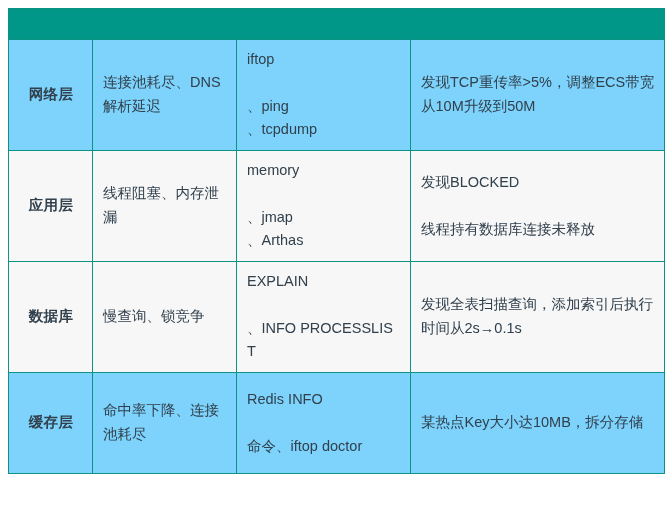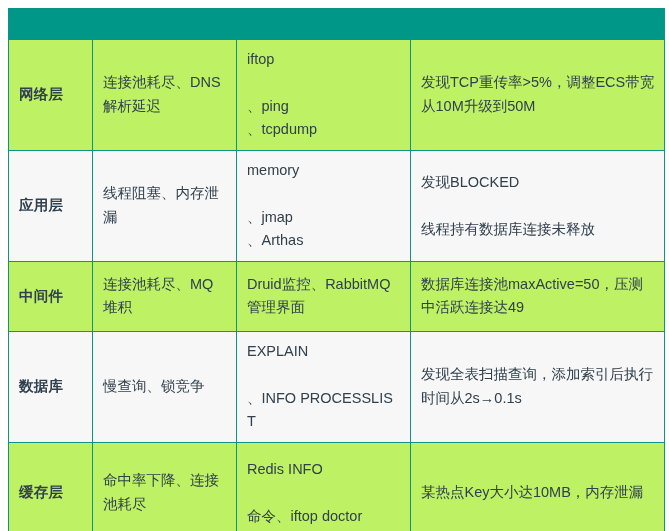--- a/index.html
+++ b/index.html
@@ -64,28 +64,28 @@
     vertical-align: middle;
     padding: 8px 9px 8px 10px;
     box-sizing: border-box;
     color: #31404d;
     font-size: 14.5px;
     line-height: 1.62;
     word-break: break-all;
     overflow-wrap: anywhere;
   }
 
-  tbody tr.row-odd  > td { background: #bef264; }
+  tbody tr.row-odd  > td { background: #7dd3fc; }
   tbody tr.row-even > td { background: #f7f7f7; }
 
   td.cell-layer {
     font-weight: bold;
     color: #2b2b2b;
     font-size: 15px;
-    text-align: left;
+    text-align: center;
     padding-left: 14px;
     letter-spacing: 0.3px;
   }
 
   td.cell-symptom,
   td.cell-tools,
   td.cell-finding {
     color: #33404b;
   }
 
@@ -157,34 +157,20 @@
 、jmap
 、Arthas</span>
           </td>
           <td class="cell-finding">
             <span class="cell-text">发现BLOCKED
 
 线程持有数据库连接未释放</span>
           </td>
         </tr>
 
-        <tr class="data-row row-odd r3">
-          <td class="cell-layer">
-            <span class="cell-text">中间件</span>
-          </td>
-          <td class="cell-symptom">
-            <span class="cell-text">连接池耗尽、MQ堆积</span>
-          </td>
-          <td class="cell-tools">
-            <span class="cell-text">Druid监控、RabbitMQ管理界面</span>
-          </td>
-          <td class="cell-finding">
-            <span class="cell-text">数据库连接池maxActive=50，压测中活跃连接达49</span>
-          </td>
-        </tr>
 
         <tr class="data-row row-even r4">
           <td class="cell-layer">
             <span class="cell-text">数据库</span>
           </td>
           <td class="cell-symptom">
             <span class="cell-text">慢查询、锁竞争</span>
           </td>
           <td class="cell-tools">
             <span class="cell-text">EXPLAIN
@@ -202,21 +188,21 @@
           </td>
           <td class="cell-symptom">
             <span class="cell-text">命中率下降、连接池耗尽</span>
           </td>
           <td class="cell-tools">
             <span class="cell-text">Redis INFO
 
 命令、iftop doctor</span>
           </td>
           <td class="cell-finding">
-            <span class="cell-text">某热点Key大小达10MB，内存泄漏</span>
+            <span class="cell-text">某热点Key大小达10MB，拆分存储</span>
           </td>
         </tr>
 
       </tbody>
     </table>
   </div>
 
 </div>
 
 </body></html>

